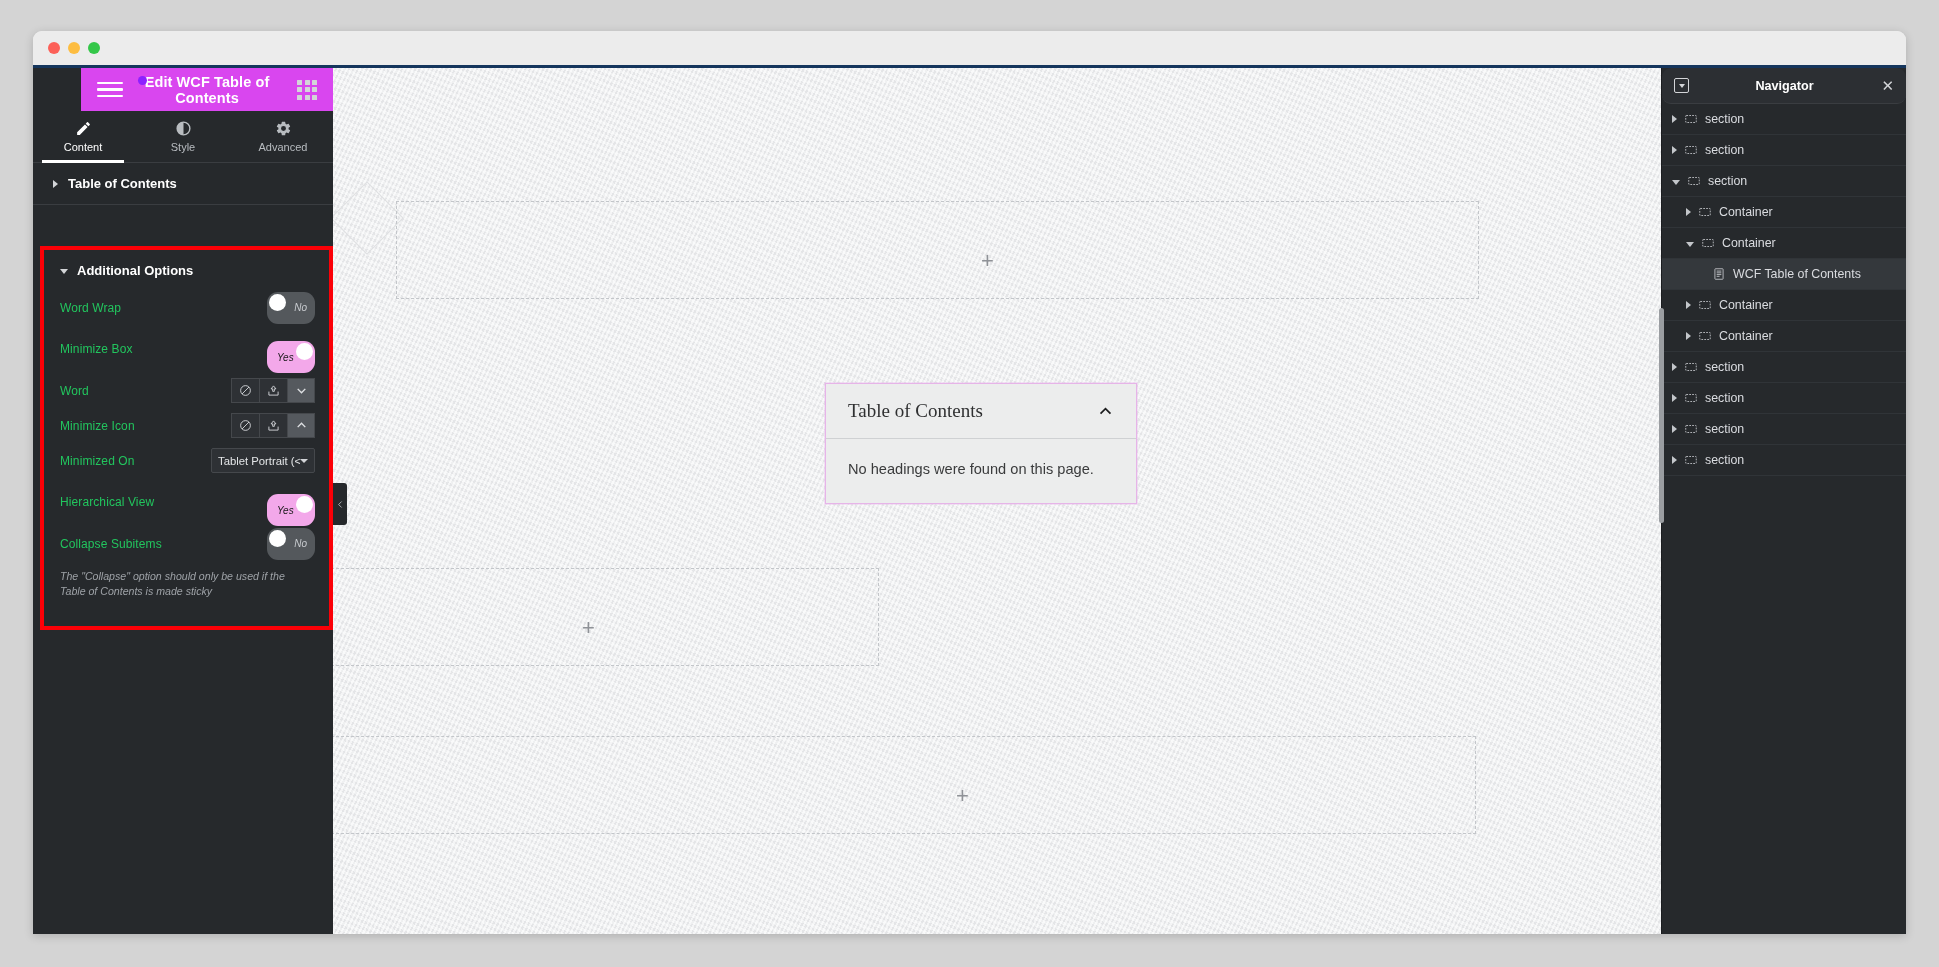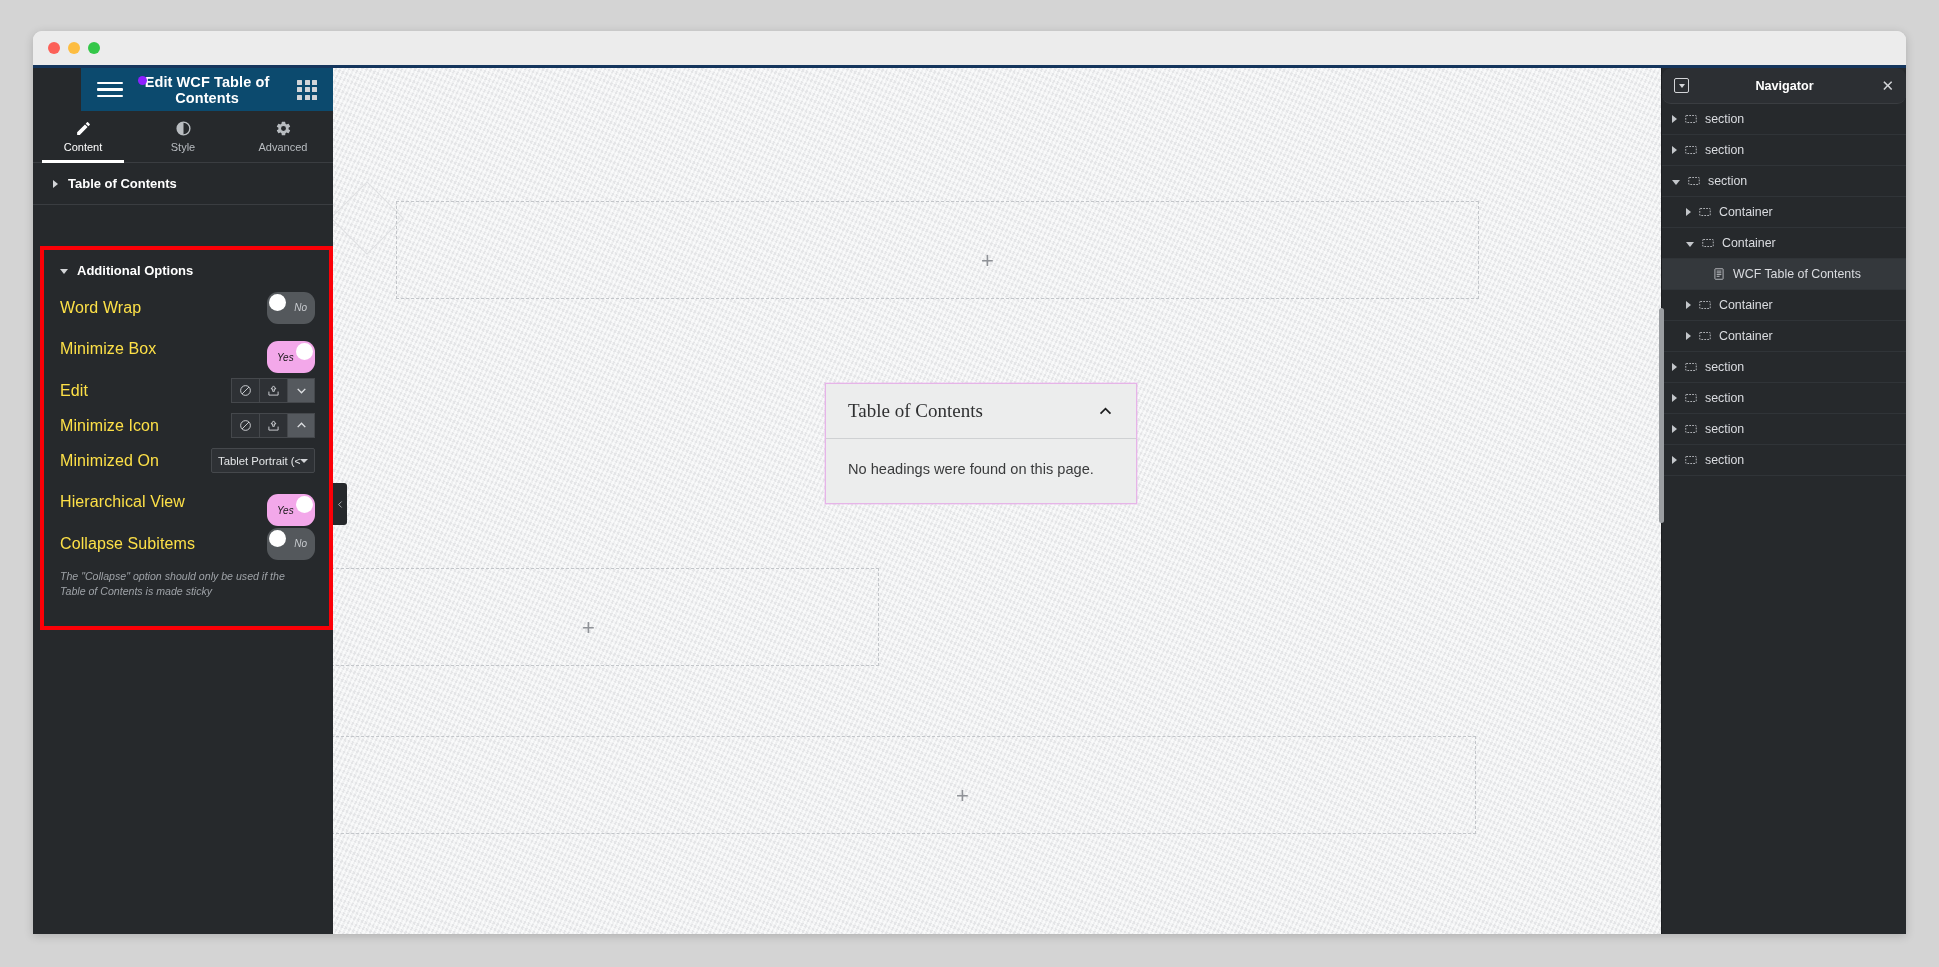--- a/index.html
+++ b/index.html
@@ -47,21 +47,21 @@
   .panel {
     position: absolute; left: 0; top: 0;
     width: 300px; height: 100%;
     background: #26292c;
     color: #fff;
     z-index: 5;
   }
   .panel-header {
     position: relative;
     height: 43px;
-    background: #0c4a6e;
+    background: #d946ef;
     display: flex; align-items: center; margin-left: 48px;
   }
   .hamburger {
     position: relative;
     width: 26px; height: 20px;
     margin-left: 16px;
     display: flex; flex-direction: column; justify-content: center; gap: 4px;
     cursor: pointer;
   }
   .hamburger i { display: block; height: 2.5px; background: #fff; border-radius: 1px; }
@@ -144,22 +144,22 @@
     font-size: 13px; font-weight: bold;
     cursor: pointer;
   }
   .ctrl-row {
     display: flex; align-items: center;
     min-height: 35px;
     padding: 0 14px 0 16px;
   }
   .ctrl-label {
     flex: 1;
-    font-size: 16px;
-    color: #fde047;
+    font-size: 12px;
+    color: #22c55e;
     letter-spacing: .1px;
   }
 
   
   .toggle {
     width: 48px; height: 32px;
     border-radius: 11px;
     position: relative;
     display: flex; align-items: center;
     cursor: pointer;
@@ -429,21 +429,21 @@
 
           <div class="ctrl-row">
             <span class="ctrl-label">Minimize Box</span>
             <div class="toggle on">
               <span class="knob"></span>
               <span class="t-txt">Yes</span>
             </div>
           </div>
 
           <div class="ctrl-row">
-            <span class="ctrl-label">Edit</span>
+            <span class="ctrl-label">Word</span>
             <div class="choices">
               <div class="choice">
                 <svg viewBox="0 0 24 24">
                     <circle cx="12" cy="12" r="9"></circle>
                     <line x1="5.6" y1="18.4" x2="18.4" y2="5.6"></line>
                   </svg>
               </div>
               <div class="choice">
                 <svg viewBox="0 0 24 24">
                     <path d="M12 3.5 7.5 9h3v4.5h3V9h3z"></path>

